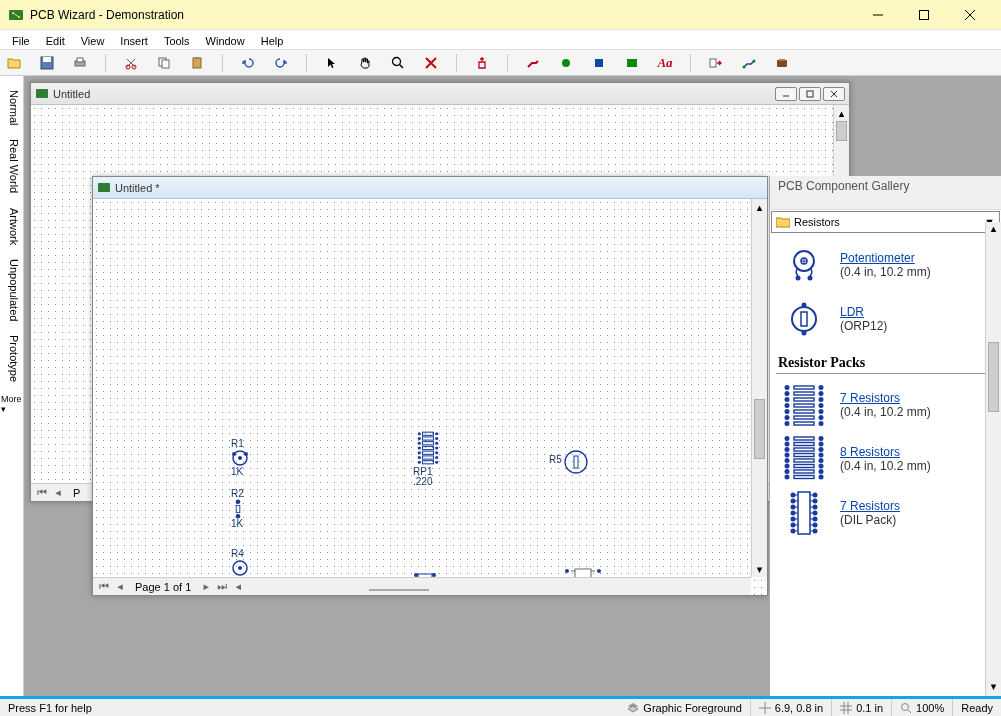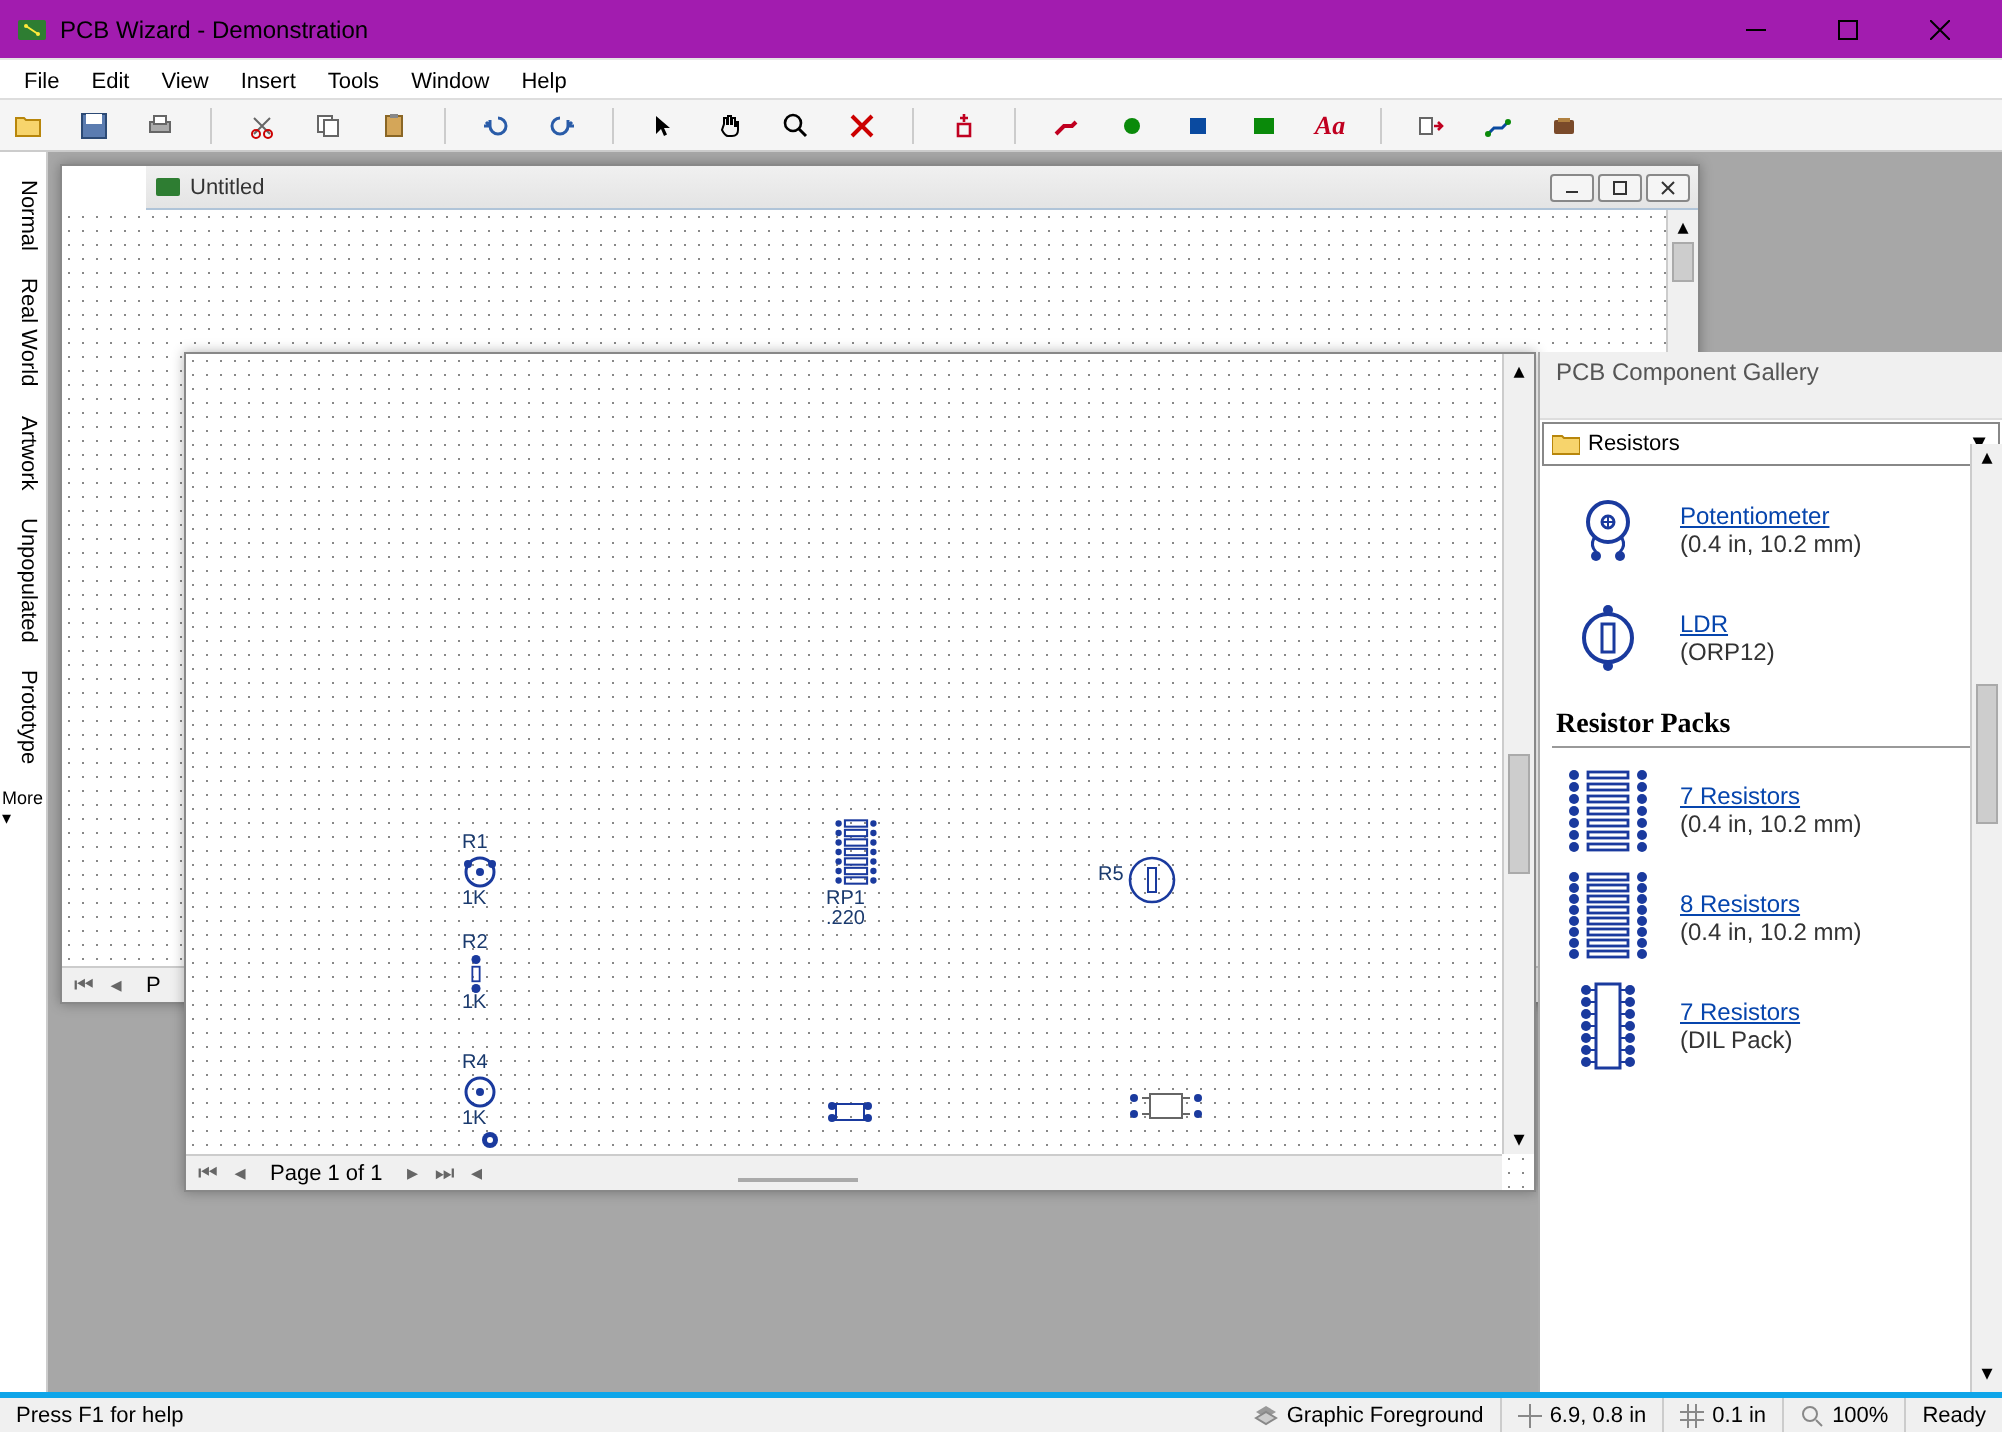--- a/index.html
+++ b/index.html
@@ -1,38 +1,38 @@
 <!DOCTYPE html>
 <html><head>
 <meta charset="utf-8">
 <style>
 * { margin: 0; padding: 0; box-sizing: border-box; font-family: "Segoe UI", Tahoma, sans-serif; font-size: 11px; }
 body { width: 1001px; height: 716px; background: #fff; overflow: hidden; position: relative; }
 
-.titlebar { height: 30px; background: #a21caf; display: flex; align-items: center; padding: 0 8px; border-bottom: 1px solid #e5e5e5; }
+.titlebar { height: 30px; background: #fef9c3; display: flex; align-items: center; padding: 0 8px; border-bottom: 1px solid #e5e5e5; }
 .titlebar .app-icon { width: 16px; height: 16px; margin-right: 6px; }
 .titlebar .title { font-size: 12px; color: #000; }
 .titlebar .win-controls { margin-left: auto; display: flex; }
 .titlebar .win-btn { width: 46px; height: 30px; display: flex; align-items: center; justify-content: center; cursor: pointer; }
 .titlebar .win-btn svg { width: 10px; height: 10px; }
 
 .menubar { height: 20px; background: #fff; display: flex; align-items: flex-end; padding: 0 4px; border-bottom: 1px solid #ddd; }
 .menubar .menu-item { padding: 2px 8px; cursor: pointer; color: #000; }
 
 .toolbar { height: 26px; background: #f5f5f5; border-bottom: 1px solid #ccc; display: flex; align-items: center; padding: 0 4px; gap: 13px; }
 .toolbar .tb-btn { width: 20px; height: 20px; display: flex; align-items: center; justify-content: center; cursor: pointer; }
 .toolbar .tb-sep { width: 1px; height: 18px; background: #ccc; margin: 0 2px; }
 
 .workspace { position: absolute; top: 76px; left: 0; right: 0; bottom: 20px; background: #a7a7a7; }
 
 .left-tabs { position: absolute; left: 0; top: 0; bottom: 0; width: 24px; background: #fff; border-right: 1px solid #ccc; display: flex; flex-direction: column; padding-top: 8px; }
 .left-tab { writing-mode: vertical-rl; text-orientation: mixed; padding: 6px 3px; cursor: pointer; font-size: 11px; color: #000; margin-bottom: 2px; }
 
 .doc-window { position: absolute; background: #fff; border: 1px solid #888; box-shadow: 0 0 6px rgba(0,0,0,0.3); display: flex; flex-direction: column; }
-.doc-titlebar { height: 22px; background: linear-gradient(#eaf3fb, #d6e7f5); border-bottom: 1px solid #b0c4d8; display: flex; align-items: center; padding: 0 4px; margin-left: 42px; }
+.doc-titlebar { height: 22px; background: linear-gradient(#eaf3fb, #d6e7f5); border-bottom: 1px solid #b0c4d8; display: flex; align-items: center; padding: 0 4px; }
 .doc-titlebar.inactive { background: linear-gradient(#f0f0f0, #e4e4e4); color: #888; }
 .doc-icon { width: 14px; height: 14px; margin-right: 4px; }
 .doc-title { font-size: 11px; color: #333; }
 .doc-win-controls { margin-left: auto; display: flex; gap: 2px; }
 .doc-win-btn { width: 22px; height: 14px; border: 1px solid #888; background: #f5f5f5; display: flex; align-items: center; justify-content: center; cursor: pointer; border-radius: 2px; }
 .doc-win-btn svg { width: 8px; height: 8px; }
 
 .doc-body { position: relative; flex: 1; overflow: hidden; background: #fff; }
 .grid-canvas { position: absolute; inset: 0; background-image: radial-gradient(circle, #888 0.5px, transparent 0.5px); background-size: 7px 7px; }
 .doc-scrollbar-v { position: absolute; right: 0; top: 0; bottom: 18px; width: 16px; background: #f0f0f0; border-left: 1px solid #ccc; }
@@ -282,20 +282,26 @@
           <div class="pager-btn">⏭</div>
         </div>
         <div class="h-track">
             <div class="thumb"></div>
           </div>
       </div>
     </div>
   </div>
 
   <div class="doc-window" style="left:92px;top:100px;width:676px;height:420px">
+    <div class="doc-titlebar">
+      <svg class="doc-icon" viewBox="0 0 14 14">
+          <rect x="1" y="2" width="12" height="9" fill="#2e7d32" rx="1"></rect>
+        </svg>
+      <span class="doc-title">Untitled *</span>
+    </div>
     <div class="doc-body">
       <div class="grid-canvas"></div>
 
       <div class="component" style="left:138px;top:240px">
         <span class="lbl">R1</span>
         <svg class="comp-pot" viewBox="0 0 18 18">
             <circle cx="9" cy="9" r="7" fill="none" stroke="#1a3a9e" stroke-width="1.5"></circle>
             <circle cx="9" cy="9" r="2" fill="#1a3a9e"></circle>
             <circle cx="3" cy="5" r="2" fill="#1a3a9e"></circle>
             <circle cx="15" cy="5" r="2" fill="#1a3a9e"></circle>

